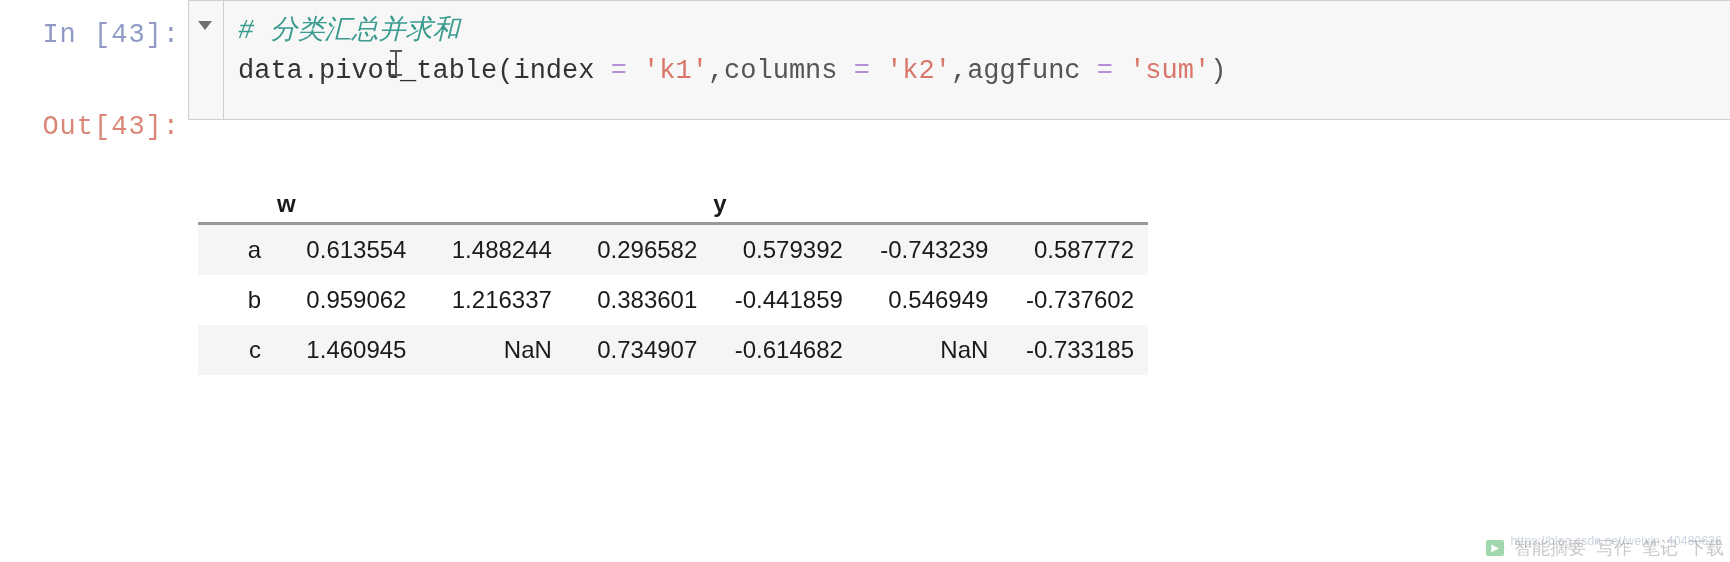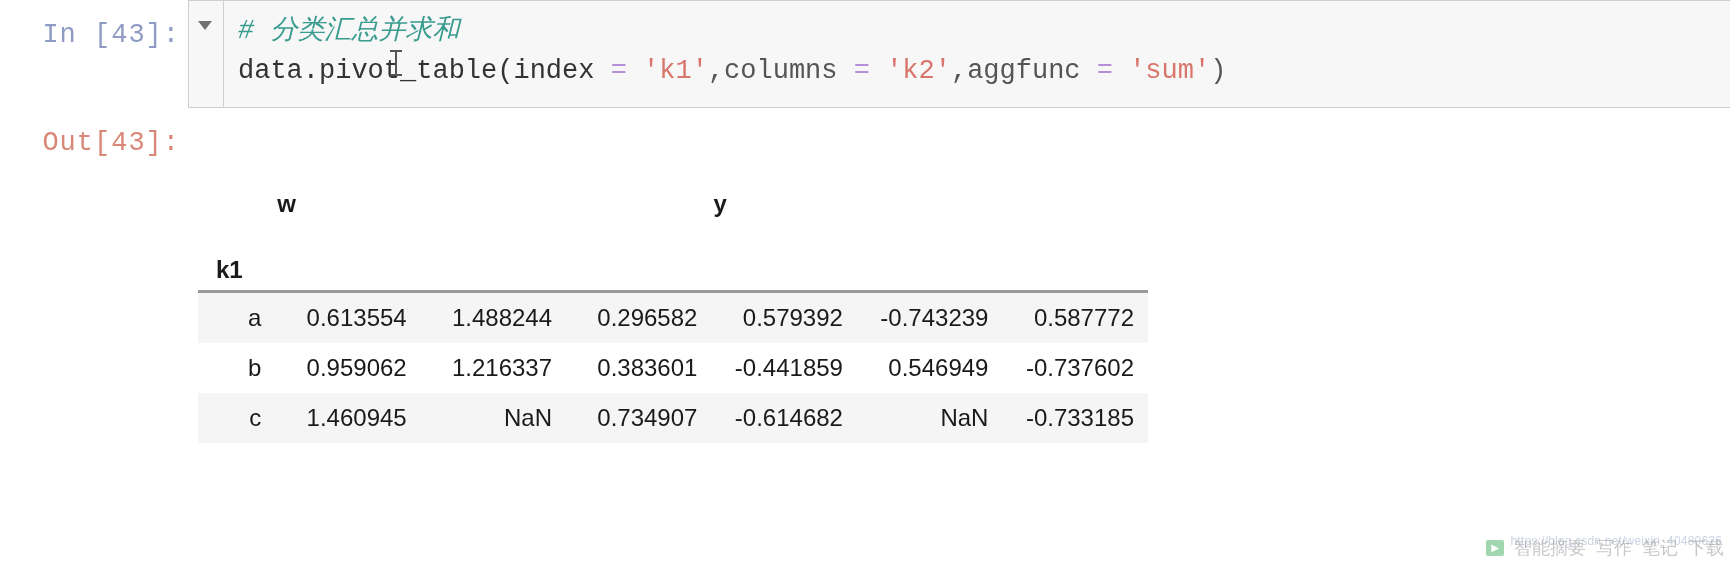--- a/index.html
+++ b/index.html
@@ -37,21 +37,21 @@
     padding-top: 22px;
     letter-spacing: 1px;
   }
   .input-area {
     flex: 1 1 auto;
     display: flex;
     align-items: stretch;
     border: 1px solid #cfcfcf;
     border-right: none;
     background: #f7f7f7;
-    height: 108px;
+    height: 120px;
     box-sizing: border-box;
   }
   .collapse-gutter {
     width: 34px;
     flex: 0 0 34px;
     border-right: 1px solid #cfcfcf;
     background: #f7f7f7;
     position: relative;
   }
   .collapse-caret {
@@ -99,21 +99,21 @@
     height: 2px;
     background: #555555;
   }
   .text-cursor::before { top: 0; }
   .text-cursor::after  { bottom: 0; }
 
   
   .prompt-out {
     position: absolute;
     left: 0;
-    top: 128px;
+    top: 112px;
     width: 188px;
     text-align: right;
     padding-right: 8px;
     box-sizing: border-box;
     font-family: "Liberation Mono", monospace;
     font-size: 27px;
     color: #d98878;
     letter-spacing: 1px;
   }
 
@@ -259,29 +259,20 @@
     <thead>
       <tr class="row-groups">
         <th></th>
         <th>w</th>
         <th></th>
         <th></th>
         <th>y</th>
         <th></th>
         <th></th>
       </tr>
-      <tr class="row-k1">
-        <th>k1</th>
-        <th></th>
-        <th></th>
-        <th></th>
-        <th></th>
-        <th></th>
-        <th></th>
-      </tr>
       <tr class="rule">
         <td colspan="7">
             <div class="rule-line"></div>
           </td>
       </tr>
     </thead>
     <tbody>
       <tr class="data-row odd">
         <th class="rowlabel">a</th>
         <td>0.613554</td>

